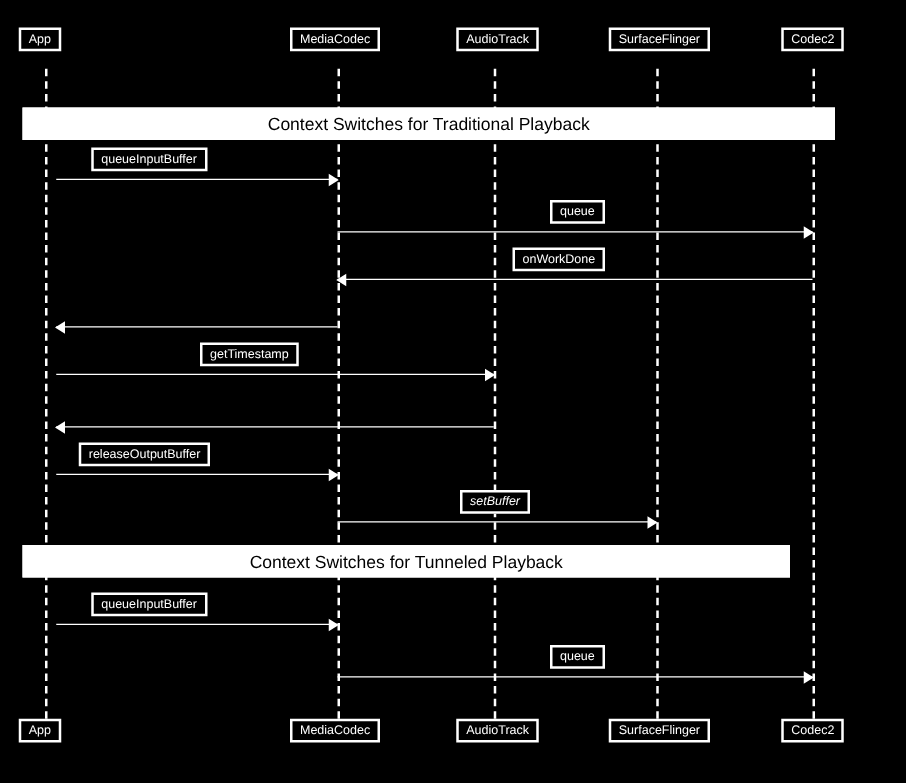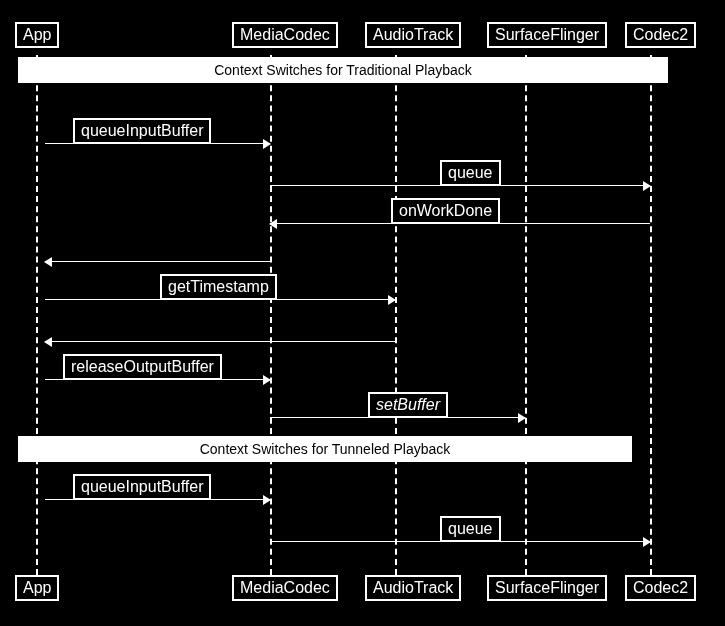--- a/index.html
+++ b/index.html
@@ -20,21 +20,21 @@
       height: 626px;
     }
 
     .label-box {
       position: absolute;
       border: 2px solid #fff;
       background: #000;
       color: #fff;
       padding: 2px 6px;
       white-space: nowrap;
-      font-size: 16px;
+      font-size: 10px;
     }
 
     .section-bar {
       position: absolute;
       border: 2px solid #fff;
       background: #fff;
       color: #000;
       font-size: 14px;
       text-align: center;
       padding: 3px 0;
@@ -90,29 +90,29 @@
   <div class="label-box" style="left:365px;top:575px;">AudioTrack</div>
   <div class="label-box" style="left:487px;top:575px;">SurfaceFlinger</div>
   <div class="label-box" style="left:625px;top:575px;">Codec2</div>
 
   <div class="lifeline" style="left:36px;top:55px;height:520px;"></div>
   <div class="lifeline" style="left:270px;top:55px;height:520px;"></div>
   <div class="lifeline" style="left:395px;top:55px;height:520px;"></div>
   <div class="lifeline" style="left:525px;top:55px;height:520px;"></div>
   <div class="lifeline" style="left:650px;top:55px;height:520px;"></div>
 
-  <div class="section-bar" style="left:18px;top:57px;width:650px;">Context Switches for Traditional Playback</div>
+  <div class="section-bar" style="left:18px;top:86px;width:650px;">Context Switches for Traditional Playback</div>
 
   <div class="label-box" style="left:73px;top:118px;">queueInputBuffer</div>
   <div class="arrow-line arrow-right" style="left:45px;top:143px;width:225px;"></div>
 
   <div class="label-box" style="left:440px;top:160px;">queue</div>
   <div class="arrow-line arrow-right" style="left:270px;top:185px;width:380px;"></div>
 
-  <div class="label-box" style="left:391px;top:198px;text-align:center;">onWorkDone</div>
+  <div class="label-box" style="left:410px;top:198px;text-align:center;">onWorkDone</div>
   <div class="arrow-line arrow-left" style="left:270px;top:223px;width:380px;"></div>
 
   <div class="arrow-line arrow-left" style="left:45px;top:261px;width:225px;"></div>
 
   <div class="label-box" style="left:160px;top:274px;">getTimestamp</div>
   <div class="arrow-line arrow-right" style="left:45px;top:299px;width:350px;"></div>
 
   <div class="arrow-line arrow-left" style="left:45px;top:341px;width:350px;"></div>
 
   <div class="label-box" style="left:63px;top:354px;">releaseOutputBuffer</div>

